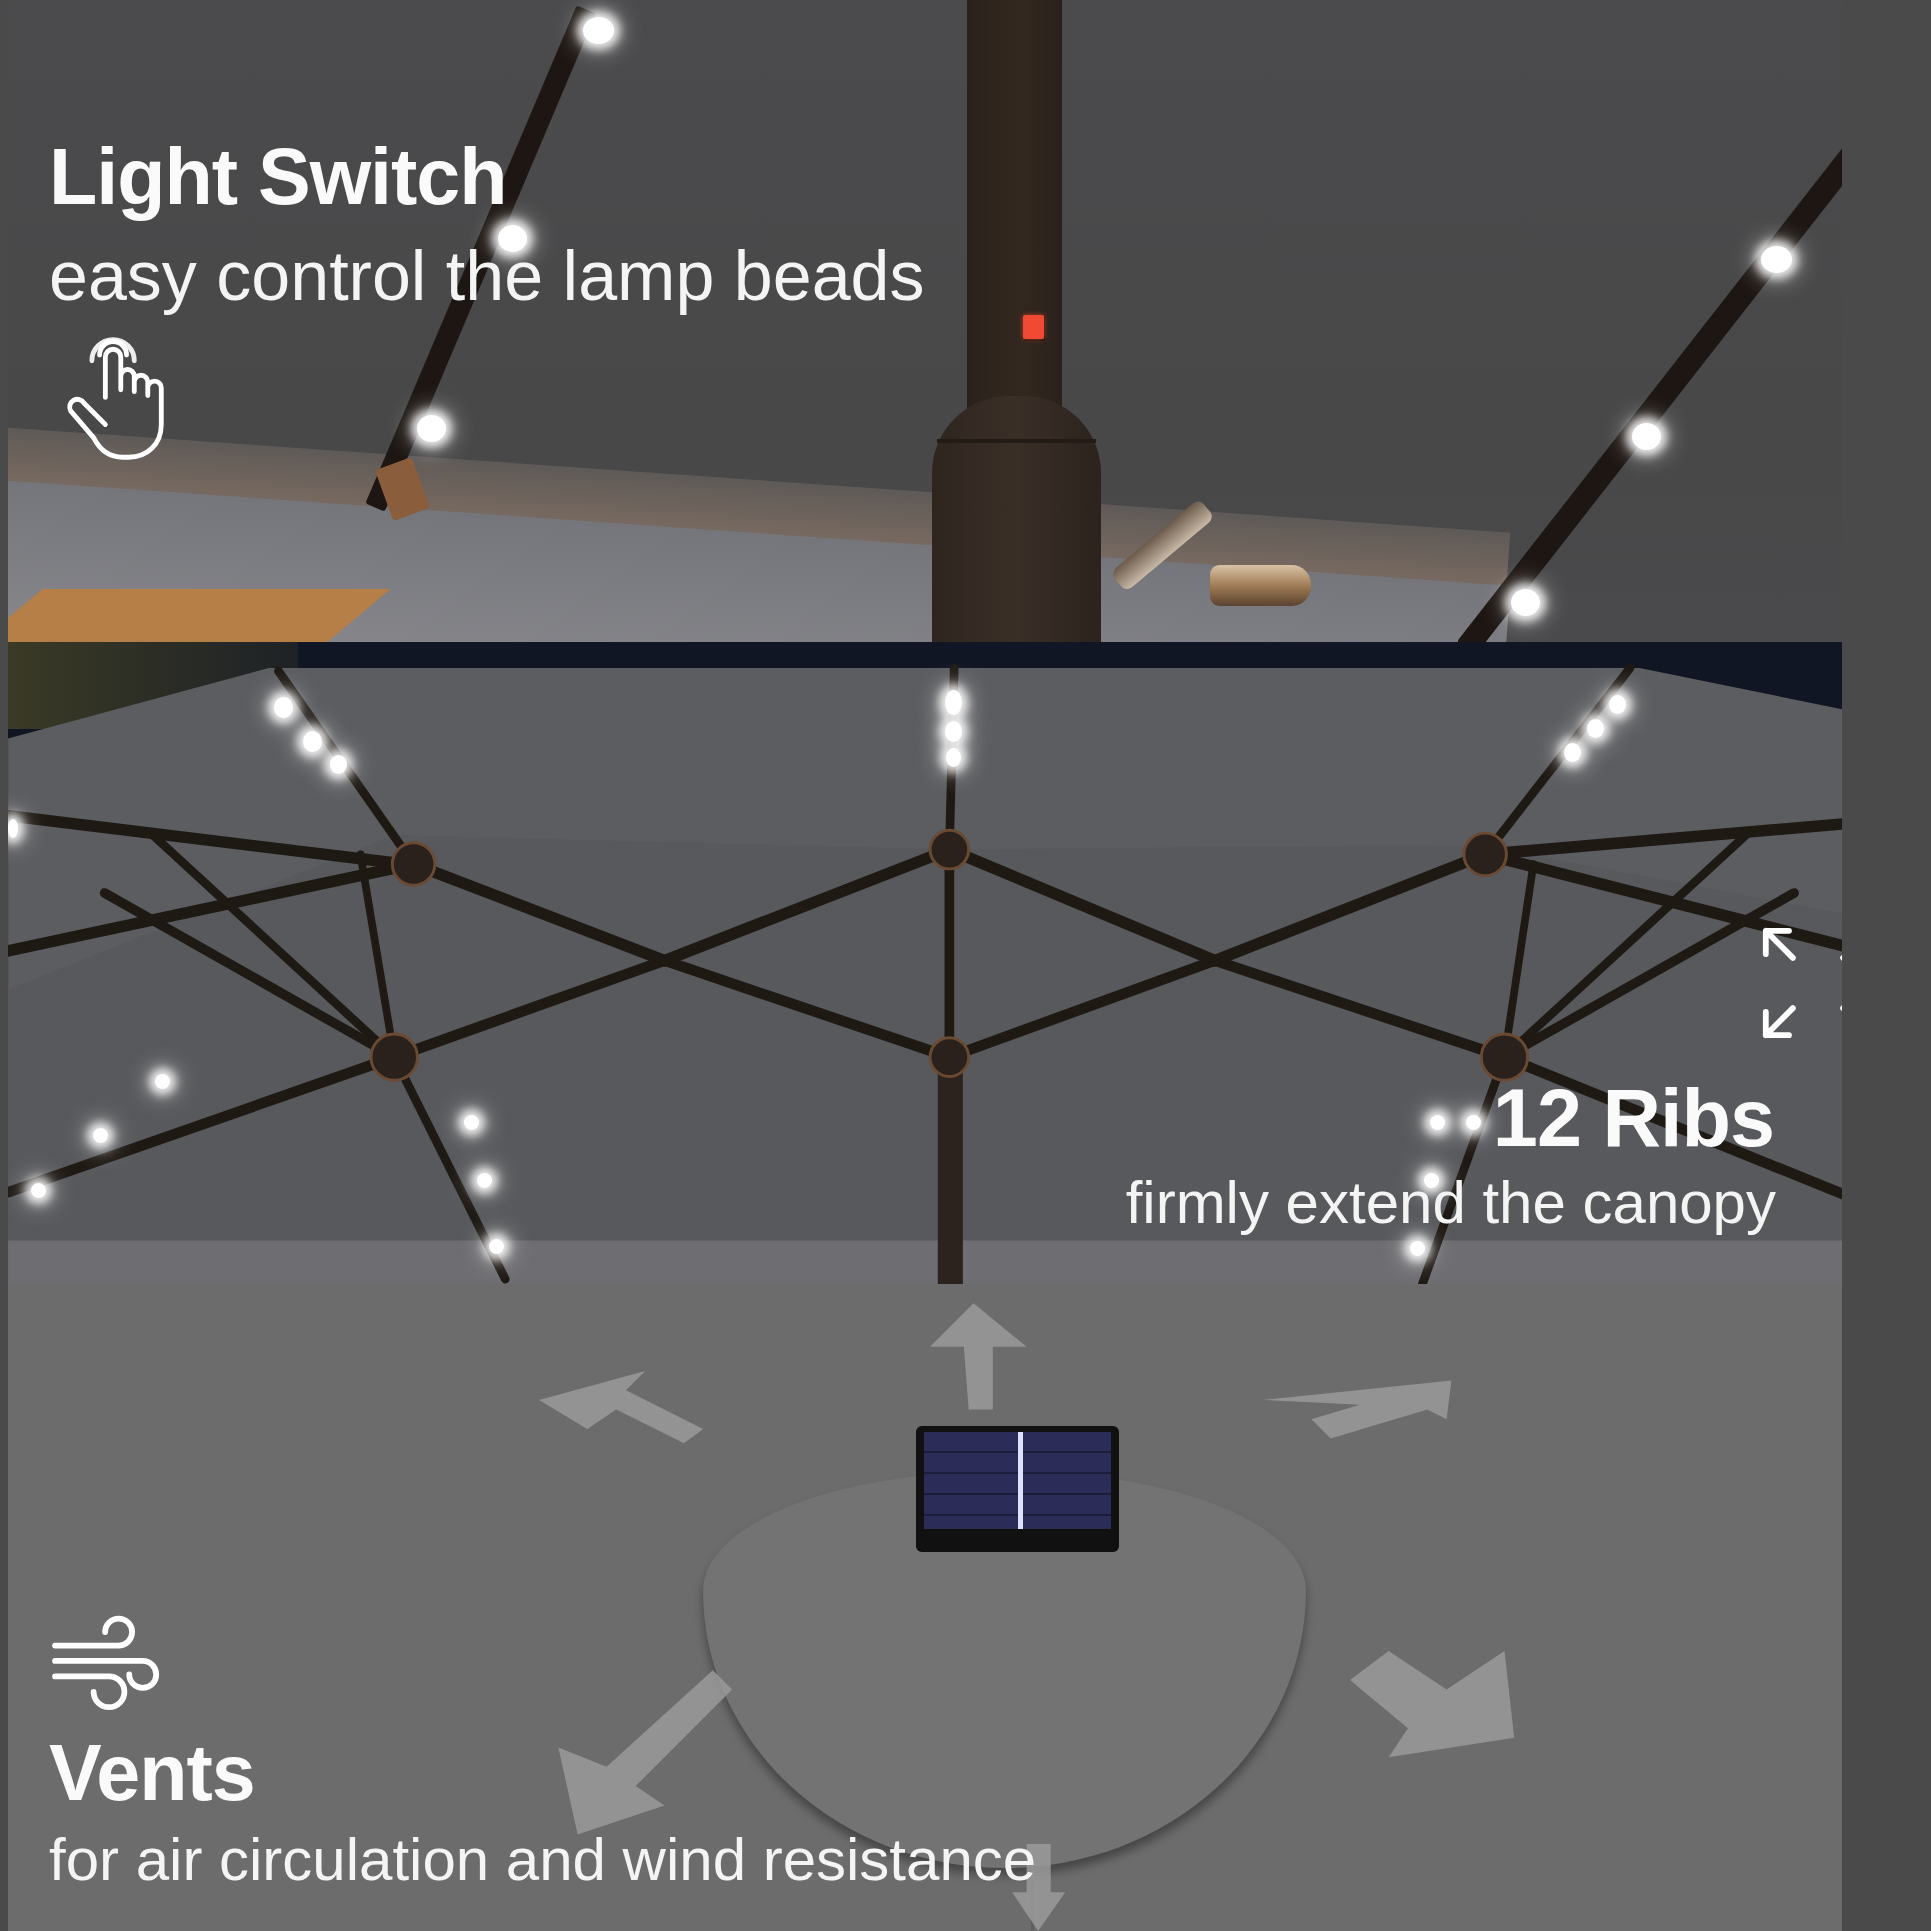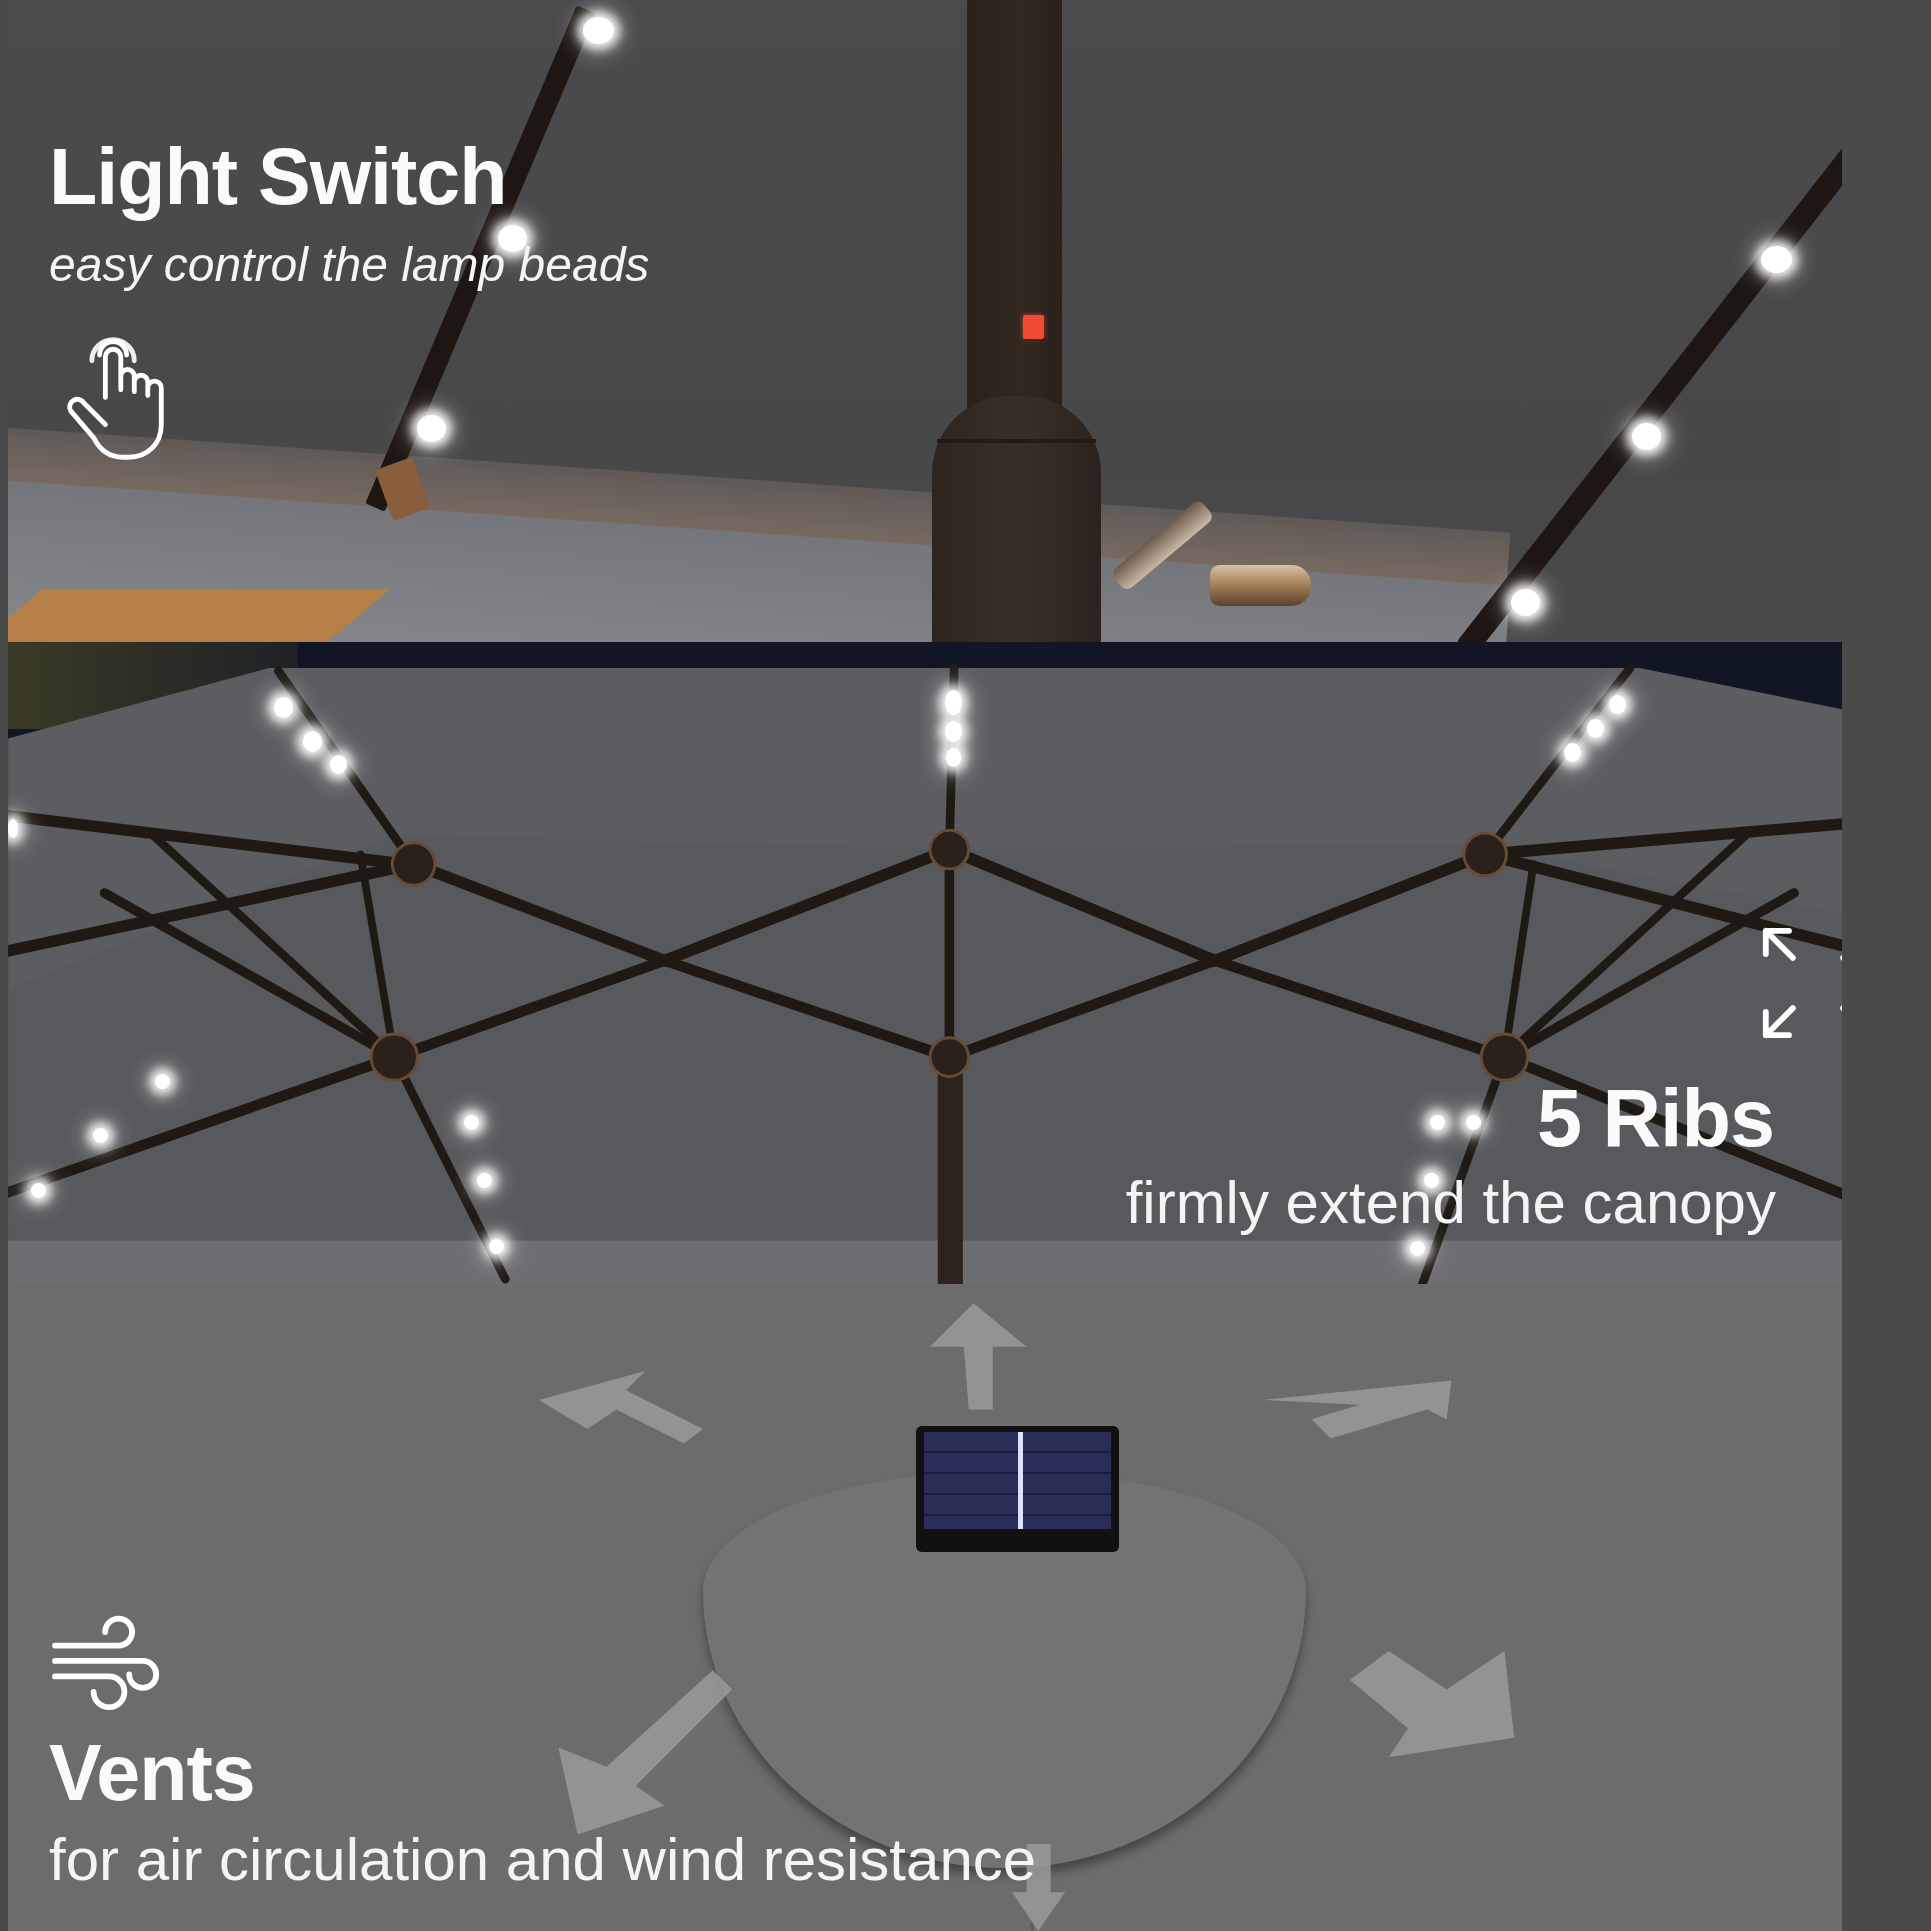--- a/index.html
+++ b/index.html
@@ -43,21 +43,21 @@
   <div class="abs" style="left:959px;top:0;width:95px;height:541px;background:linear-gradient(90deg,#2a211c,#33281f 55%,#2a211c);"></div>
   <div class="abs" style="left:924px;top:396px;width:169px;height:251px;background:linear-gradient(90deg,#2e251f,#3a2f27 50%,#2c231e);border-radius:77px 77px 0 0;"></div>
   <div class="abs" style="left:929px;top:439px;width:159px;height:3.9px;background:#231b16;"></div>
 
   <div class="abs" style="left:1015px;top:315px;width:21px;height:24px;background:#f04a35;border-radius:1.9px;box-shadow:0 0 5.8px rgba(240,74,53,0.7), 1px 1.9px 0 #1a1410;"></div>
 
   <div class="abs" style="left:1110px;top:570px;width:116px;height:25px;background:linear-gradient(180deg,#6b5a4a,#c8b8a6);border-radius:7.7px;transform:rotate(-40deg);transform-origin:0 50%;"></div>
   <div class="abs" style="left:1202px;top:565px;width:101px;height:41px;background:linear-gradient(180deg,#d9c2a6,#a07d55 50%,#5b4230);border-radius:9.7px 19.3px 19.3px 9.7px;"></div>
 
   <div class="abs title" style="left:41px;top:137px;font-size:79px;line-height:1;">Light Switch</div>
-  <div class="abs sub" style="left:41px;top:241px;font-size:48px;line-height:1;font-style:italic;">easy control the lamp beads</div>
+  <div class="abs sub" style="left:41px;top:241px;font-size:70px;line-height:1;">easy control the lamp beads</div>
 
   <div class="abs" style="left:53px;top:328px;width:108px;height:135px;">
     <svg width="108" height="135" viewBox="0 0 112 140" fill="none" stroke="#ffffff" stroke-width="5" stroke-linecap="round" stroke-linejoin="round">
       <path d="M40 28 a14 14 0 0 1 28 0"></path>
       <path d="M32 34 a22 22 0 0 1 44 0" opacity="0.9"></path>
       <path d="M46 72 V30 a8 8 0 0 1 16 0 V64 V50 a7 7 0 0 1 14 0 V66 V56 a7 7 0 0 1 14 0 V70 V62 a7 7 0 0 1 14 0 V100 c0 20 -14 34 -34 34 h-6 c-14 0 -24 -8 -30 -20 L10 86 a8 8 0 0 1 14 -8 L46 100"></path>
     </svg>
   </div>
 </section>
 
@@ -136,21 +136,21 @@
 
   <div class="abs" style="left:1752px;top:925px;margin-top:-642px;width:116px;height:116px;">
     <svg width="116" height="116" viewBox="0 0 120 120" fill="none" stroke="#ffffff" stroke-width="6" stroke-linecap="round" stroke-linejoin="round">
       <path d="M6 30 V6 H30 M6 6 L34 34"></path>
       <path d="M114 30 V6 H90 M114 6 L86 34"></path>
       <path d="M6 90 V114 H30 M6 114 L34 86"></path>
       <path d="M114 90 V114 H90 M114 114 L86 86"></path>
     </svg>
   </div>
 
-  <div class="abs title" style="right:68px;top:436px;font-size:81px;line-height:1;text-align:right;">5 Ribs</div>
+  <div class="abs title" style="right:68px;top:436px;font-size:81px;line-height:1;text-align:right;">12 Ribs</div>
   <div class="abs sub" style="right:66px;top:531px;font-size:60px;line-height:1;text-align:right;">firmly extend the canopy</div>
 </section>
 
 <section class="panel panel-bot">
 
   <div class="abs" style="left:695px;top:188px;width:603px;height:396px;background:#737373;border-radius:48% 48% 50% 50% / 30% 30% 70% 70%;box-shadow:0 7.7px 9.7px rgba(0,0,0,0.35);"></div>
   <div class="abs" style="left:1023px;top:570px;width:2.9px;height:77px;background:#5f5f5f;"></div>
 
   <svg class="abs" style="left:0;top:0;" width="1931" height="647" viewBox="0 0 2000 670">
     <g fill="#9a9a9a" opacity="0.85">

